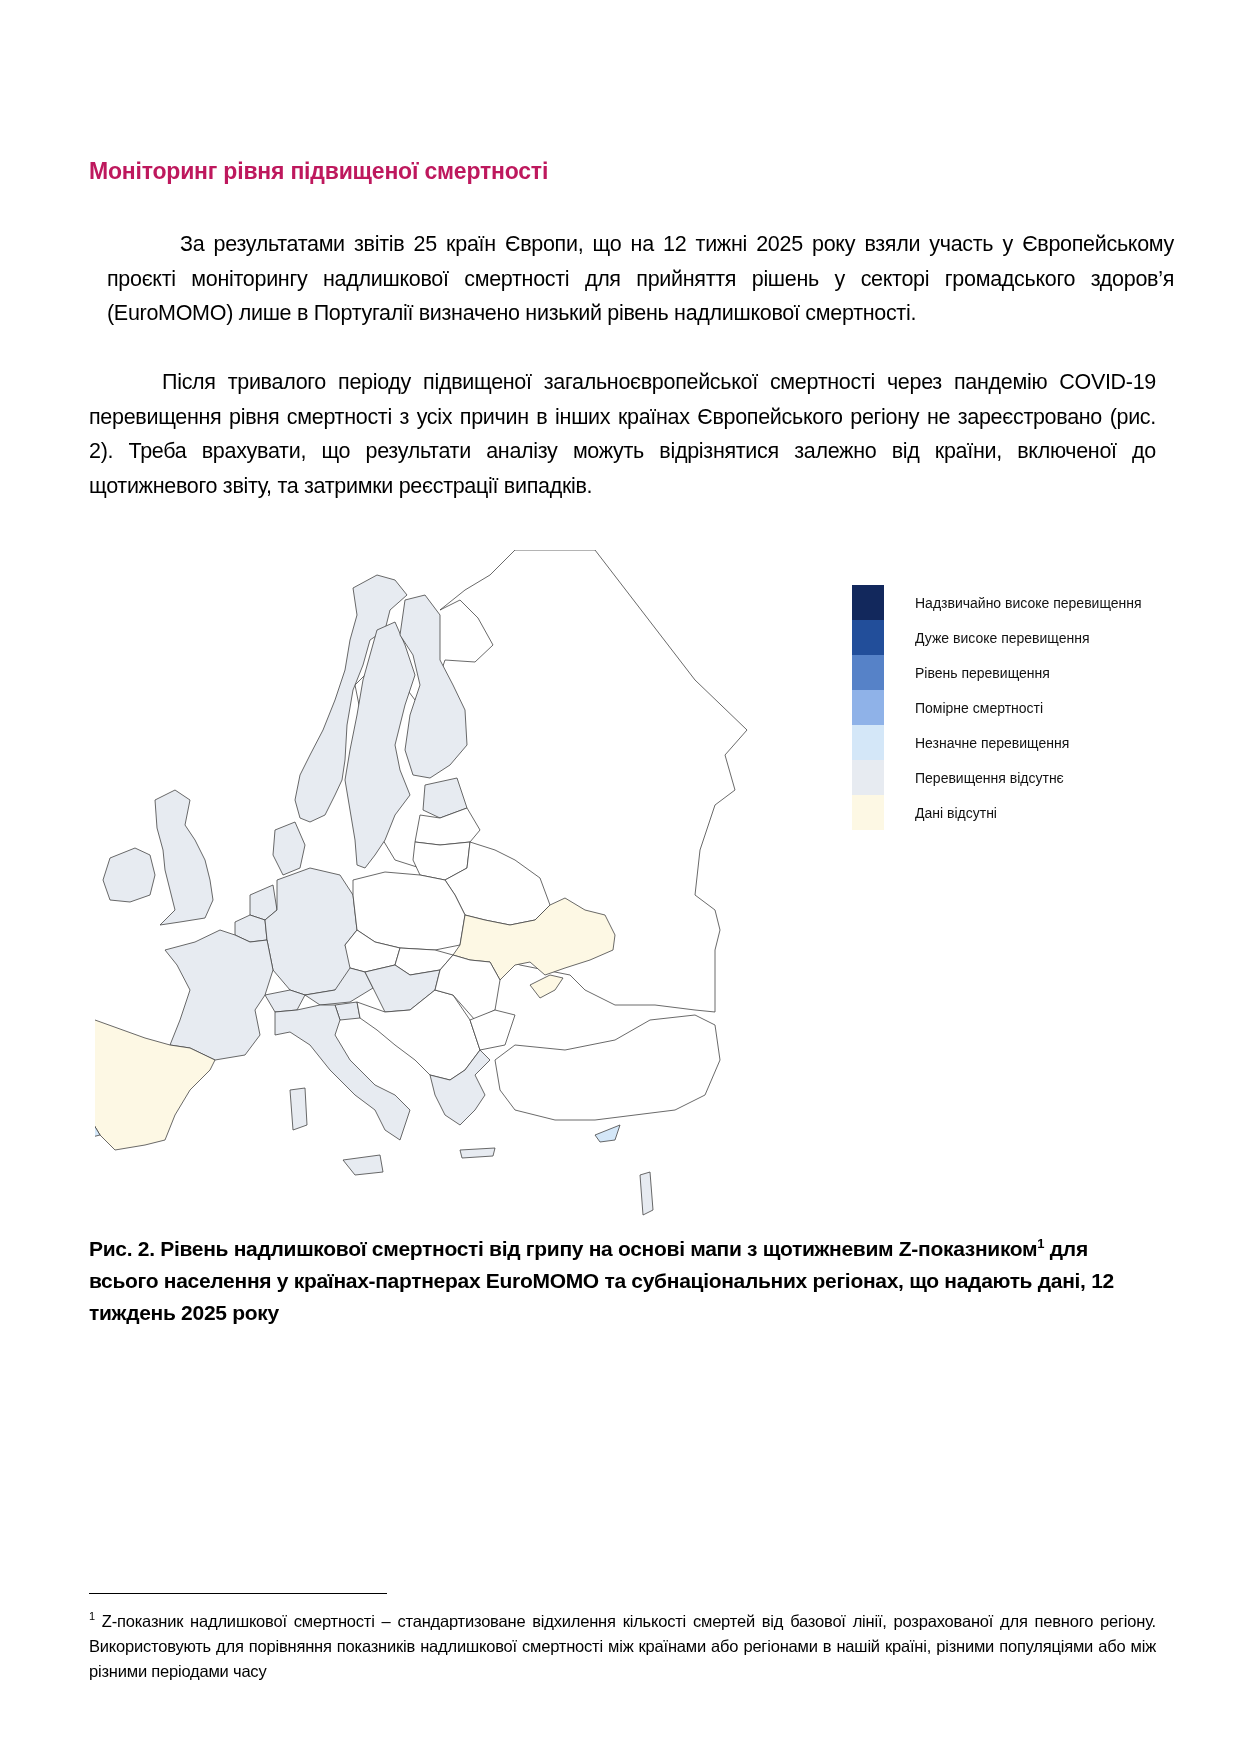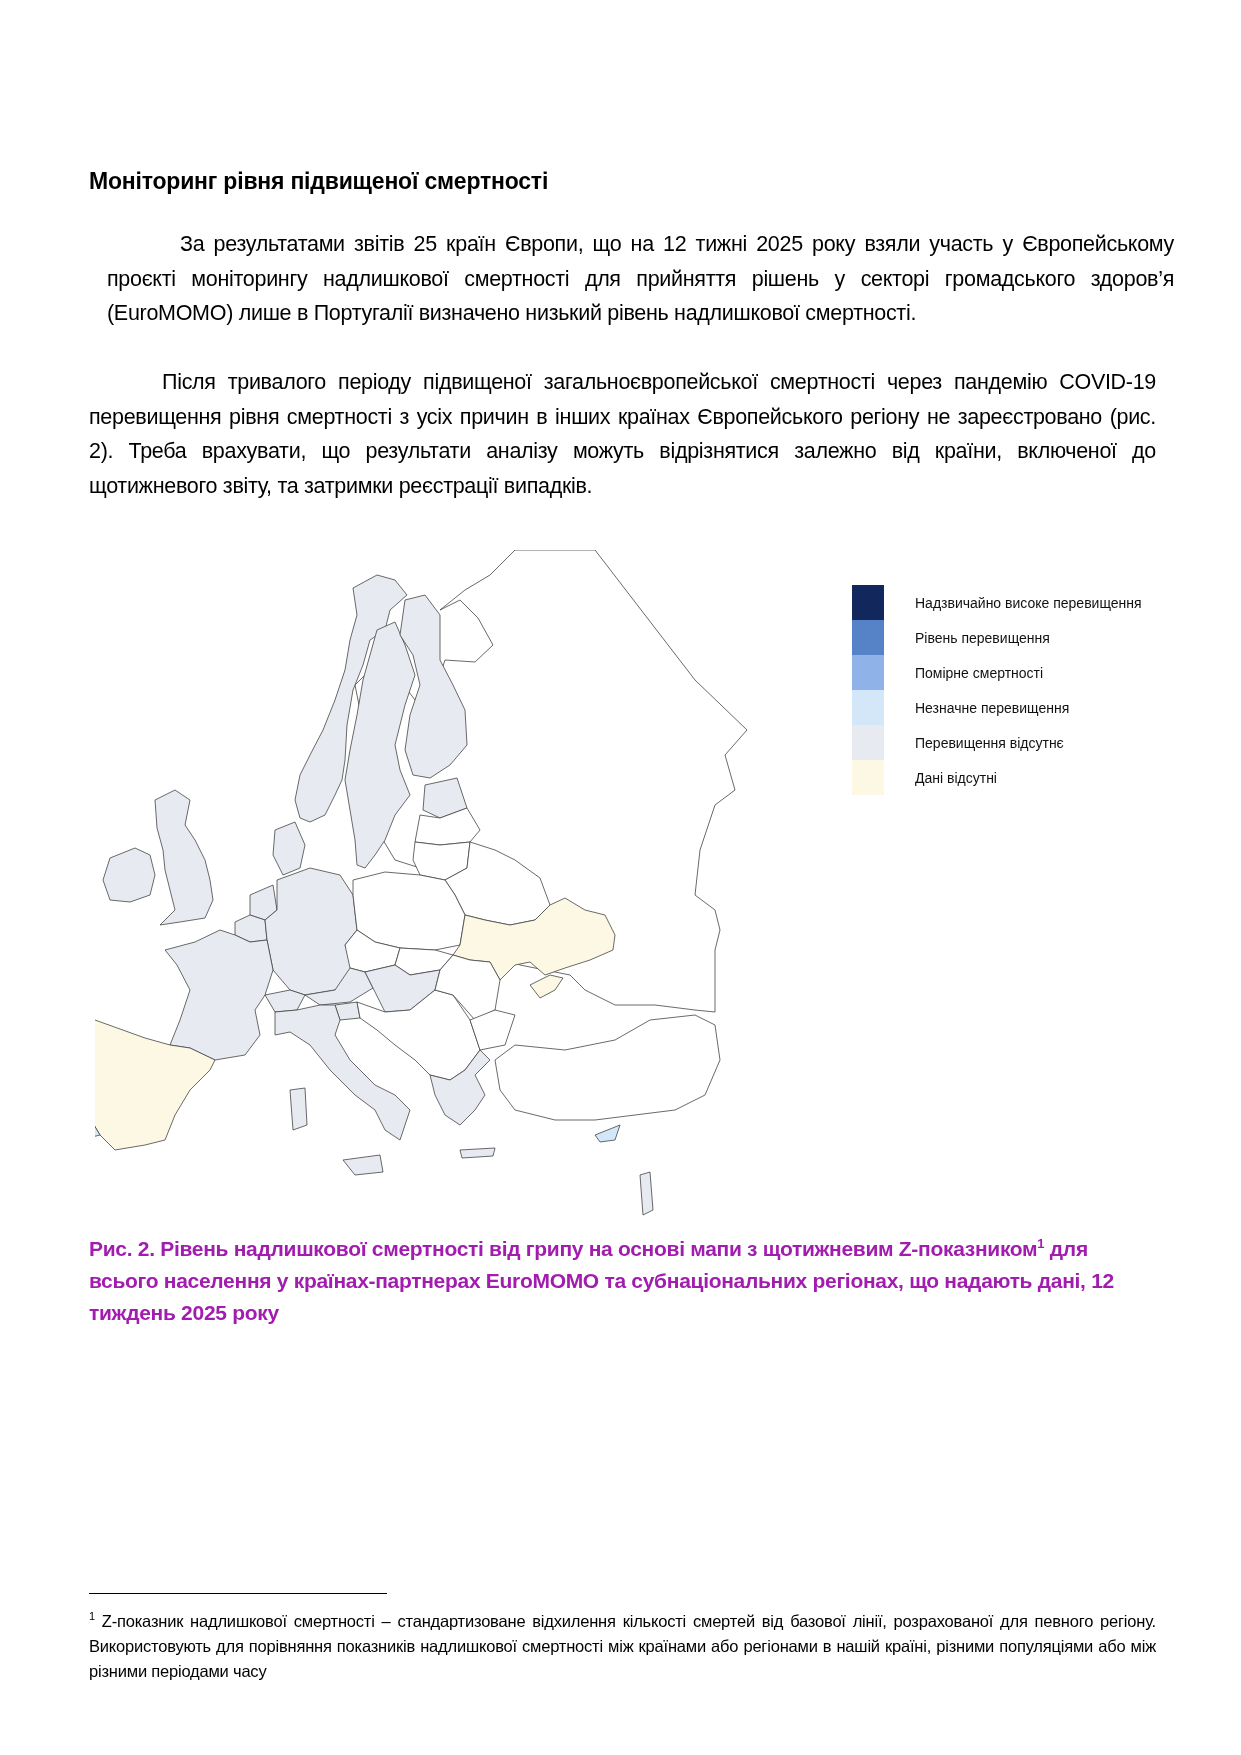--- a/index.html
+++ b/index.html
@@ -1,32 +1,32 @@
 <!DOCTYPE html>
 <html><head>
 <meta charset="utf-8">
 <style>
   html, body { margin: 0; padding: 0; background: #ffffff; }
   body { width: 1241px; height: 1755px; position: relative; overflow: hidden;
          font-family: "Liberation Sans", "DejaVu Sans", sans-serif; color: #000; }
-  .heading { position: absolute; left: 89px; top: 168px; font-size: 23px; font-weight: bold;
-             color: #000000; letter-spacing: -0.2px; }
+  .heading { position: absolute; left: 89px; top: 158px; font-size: 23px; font-weight: bold;
+             color: #be185d; letter-spacing: -0.2px; }
   .body-text { position: absolute; left: 89px; width: 1067px; font-size: 21.5px; line-height: 34.5px;
                text-align: justify; letter-spacing: -0.3px; }
   .p1 { top: 227px; margin-left: 18px; }
   .p2 { top: 365px; }
   .indent { text-indent: 73px; }
   .map-wrap { position: absolute; left: 95px; top: 550px; width: 750px; height: 680px; }
   .map-wrap svg { width: 100%; height: 100%; }
   .legend { position: absolute; left: 852px; top: 585px; }
   .legend-item { display: flex; align-items: center; height: 35px; gap: 15px; }
   .legend-swatch { width: 32px; height: 35px; }
   .legend-label { margin-left: 16px; font-size: 14px; color: #111; }
   .caption { position: absolute; left: 89px; top: 1228px; width: 1070px; font-size: 21px; line-height: 32px;
-             font-weight: bold; color: #a21caf; letter-spacing: -0.3px; }
+             font-weight: bold; color: #000000; letter-spacing: -0.3px; }
   .caption sup { font-size: 13px; }
   .fn-rule { position: absolute; left: 89px; top: 1593px; width: 298px; height: 1px; background: #000; }
   .footnote { position: absolute; left: 89px; top: 1604px; width: 1067px; font-size: 16.5px; line-height: 25px;
               text-align: justify; letter-spacing: -0.2px; }
   .footnote sup { font-size: 11px; }
 </style>
 </head>
 <body>
 
 <div class="heading">Моніторинг рівня підвищеної смертності</div>
@@ -107,20 +107,24 @@
     </g>
   </svg>
 </div>
 
 <div class="legend">
   <div class="legend-item">
     <span class="legend-swatch" style="background:#12285c"></span>
     <span class="legend-label">Надзвичайно високе перевищення</span>
   </div>
   <div class="legend-item">
+    <span class="legend-swatch" style="background:#224e9a"></span>
+    <span class="legend-label">Дуже високе перевищення</span>
+  </div>
+  <div class="legend-item">
     <span class="legend-swatch" style="background:#5682c8"></span>
     <span class="legend-label">Рівень перевищення</span>
   </div>
   <div class="legend-item">
     <span class="legend-swatch" style="background:#8fb2e8"></span>
     <span class="legend-label">Помірне смертності</span>
   </div>
   <div class="legend-item">
     <span class="legend-swatch" style="background:#d4e7f8"></span>
     <span class="legend-label">Незначне перевищення</span>

